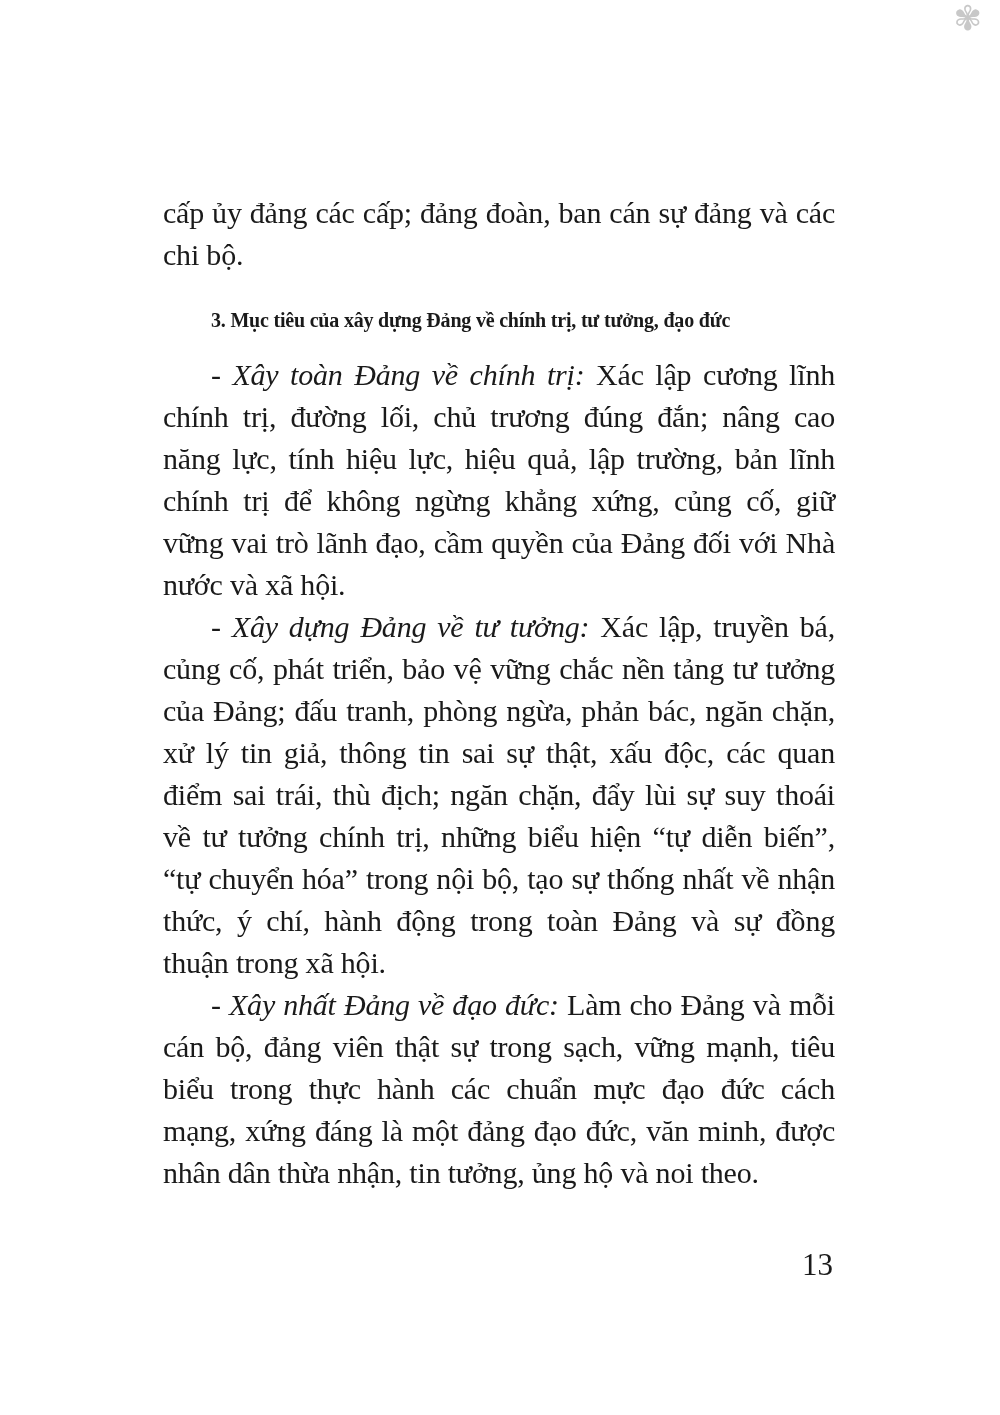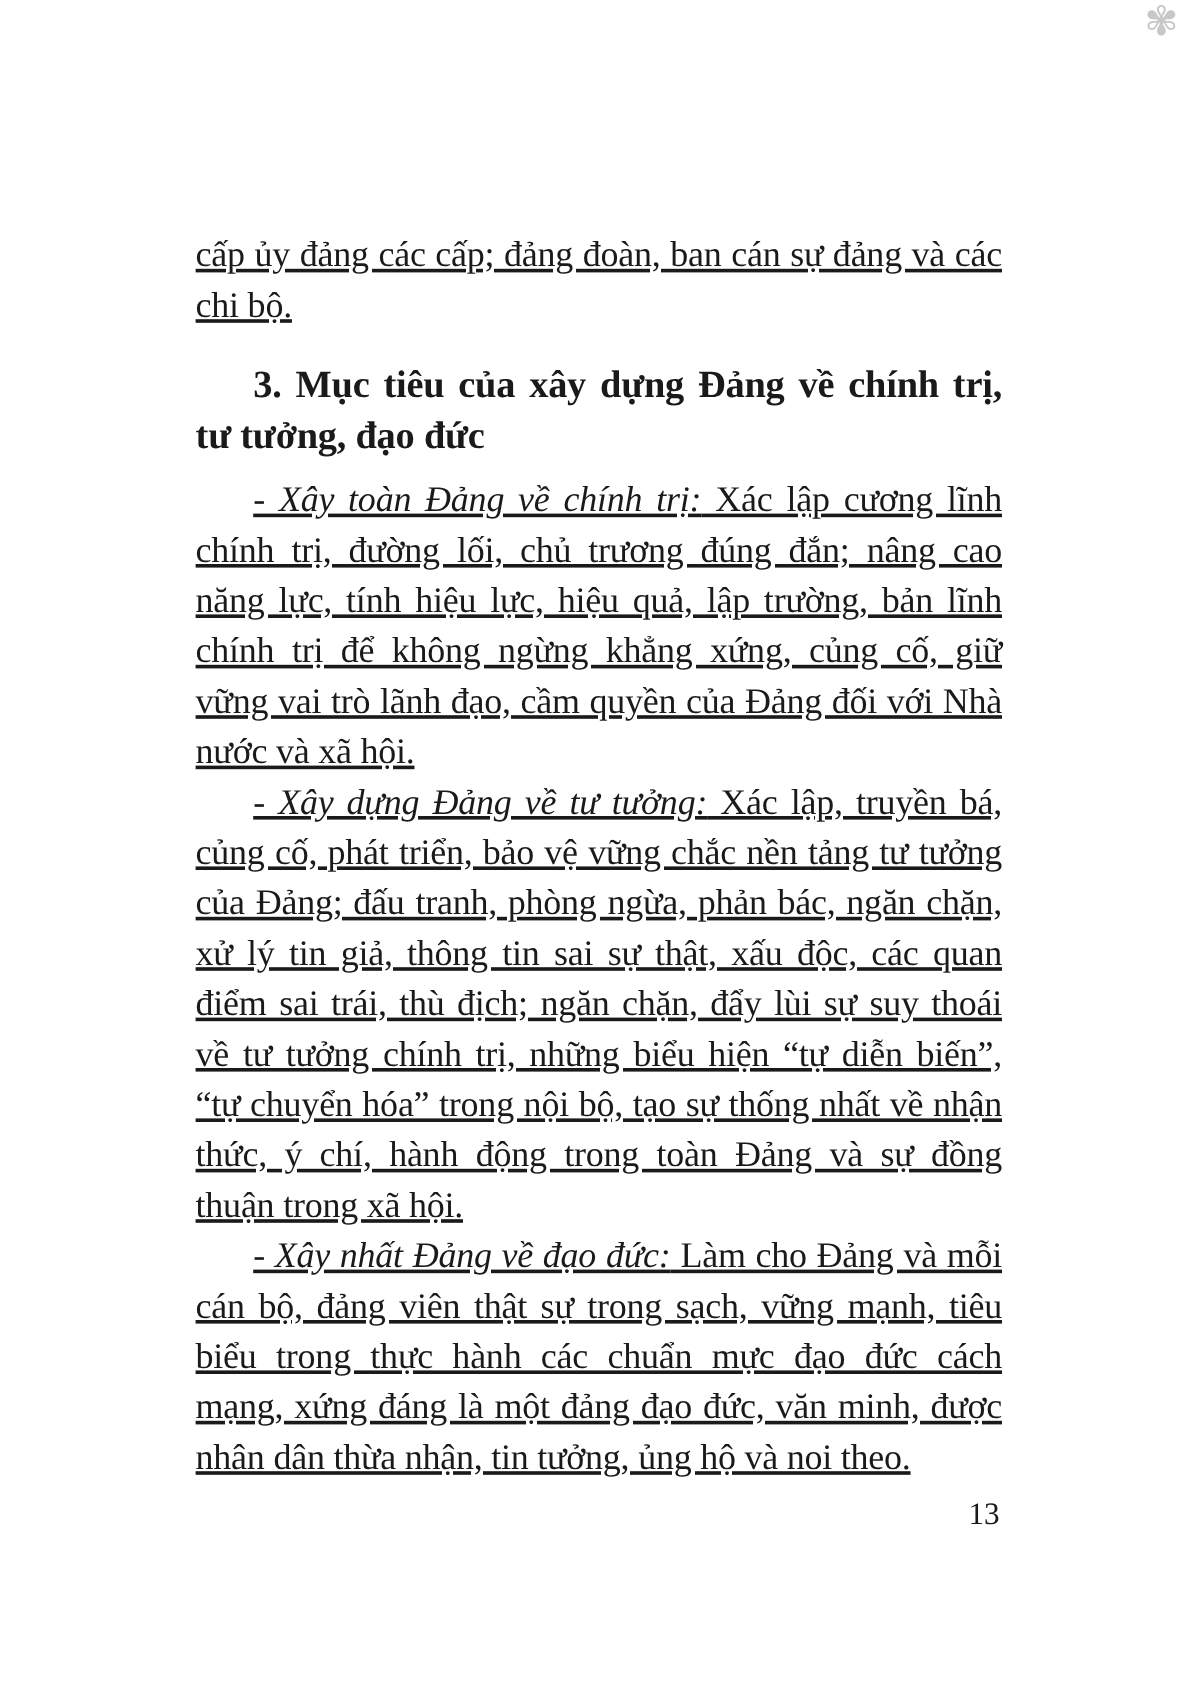--- a/index.html
+++ b/index.html
@@ -31,41 +31,40 @@
     top: 192px;
     width: 672px;
     font-size: 30px;
     line-height: 42px;
     text-align: justify;
     letter-spacing: -0.2px;
   }
   .body-text p {
     margin: 0;
     text-indent: 48px;
-    text-decoration: underline;
   }
   .body-text p.no-indent {
     text-indent: 0;
   }
   .section-heading {
-    font-size: 32px;
+    font-size: 20px;
     line-height: 42px;
     font-weight: bold;
     margin: 23px 0 13px 0;
     text-indent: 48px;
     text-align: justify;
   }
   .para-lead {
     font-style: italic;
   }
   .page-number {
     position: absolute;
     top: 1248px;
     right: 167px;
-    font-size: 26px;
+    font-size: 31px;
     line-height: 1.1;
     color: #1a1a1a;
   }
 </style>
 </head>
 <body>
 
 <div class="page">
 
   <span class="ornament">✾</span>

